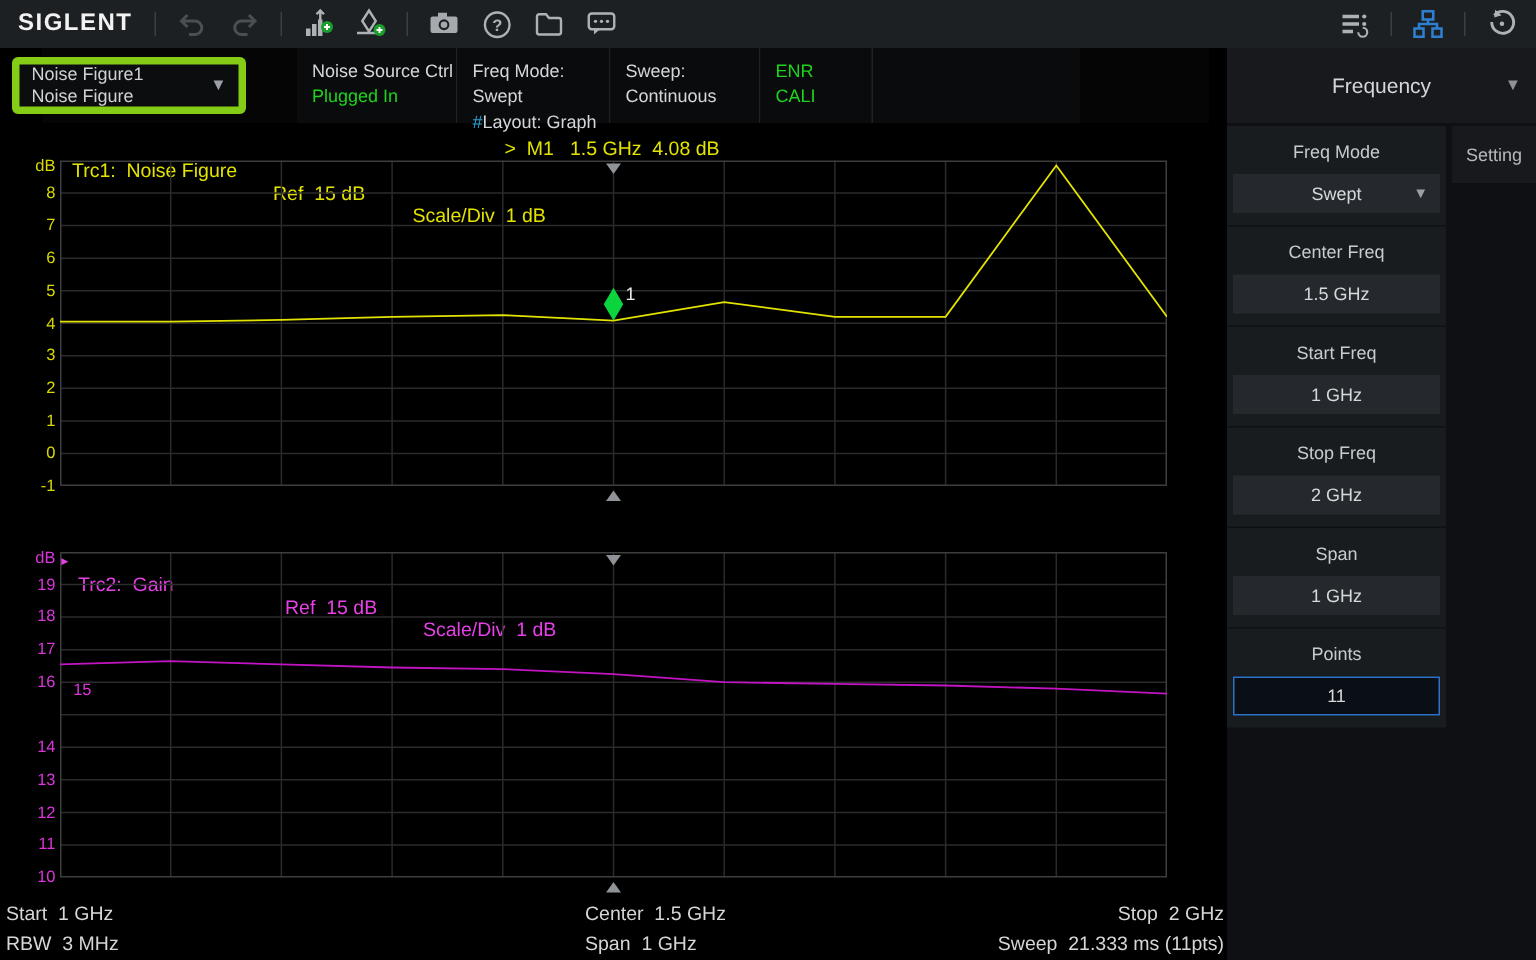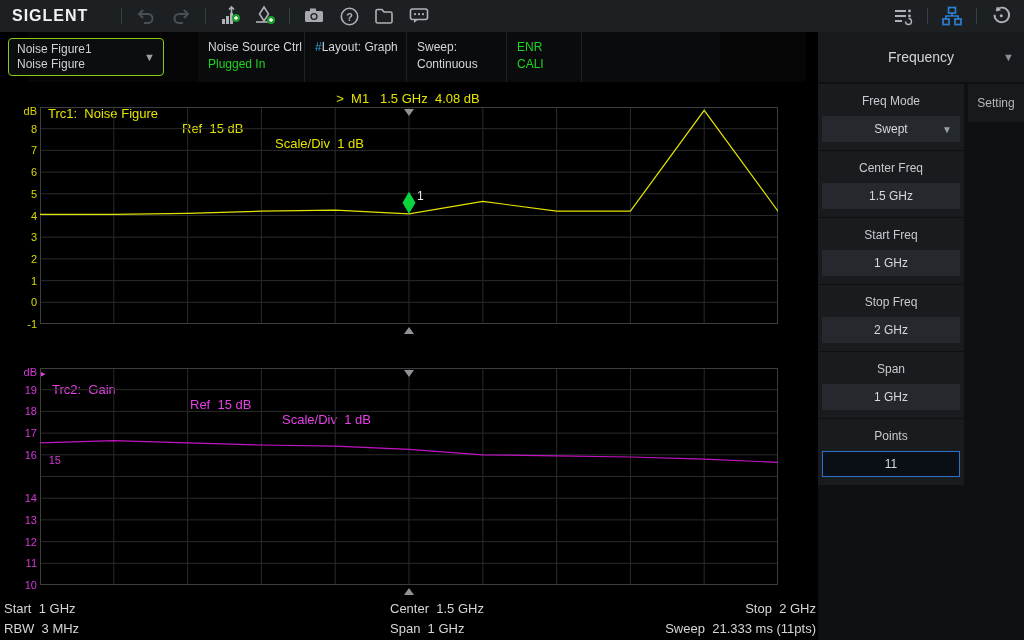--- a/index.html
+++ b/index.html
@@ -1,28 +1,28 @@
 <!DOCTYPE html>
 <html><head>
 <meta charset="utf-8">
 <style>
   html,body{margin:0;padding:0;background:#000;}
   #stage{position:relative;width:1024px;height:640px;background:#000;overflow:hidden;
          font-family:"Liberation Sans", sans-serif;-webkit-font-smoothing:antialiased;}
   
   .toolbar{position:absolute;left:0;top:0;width:1024px;height:32px;background:#1d2023;
            display:flex;align-items:center;gap:13px;padding:0 12px;box-sizing:border-box;}
-  .logo{color:#f2f2f2;font-size:16px;font-weight:bold;letter-spacing:1px;margin-right:20px;}
+  .logo{color:#f2f2f2;font-size:16px;font-weight:bold;letter-spacing:1px;margin-right:2px;}
   .tb-ic{width:22px;height:22px;display:flex;align-items:center;justify-content:center;flex:0 0 auto;}
   .tb-sep{width:1px;height:16px;background:#3a3f43;flex:0 0 auto;}
   .tb-spacer{flex:1;}
   
   .statusbar{position:absolute;left:0;top:32px;width:778px;height:50px;background:#050506;display:flex;margin-left:28px;}
   .meas-box{position:absolute;left:8px;top:6px;width:156px;height:38px;background:#0b0d0e;
-            border:1px solid #84cc16;border-radius:4px;display:flex;align-items:center;box-sizing:border-box;}
+            border:5px solid #84cc16;border-radius:4px;display:flex;align-items:center;box-sizing:border-box;}
   .meas-text{flex:1;padding-left:8px;font-size:12px;line-height:15px;color:#cfd2d5;}
   .meas-caret{color:#9aa0a5;font-size:11px;padding-right:8px;}
   .sb-col{height:50px;box-sizing:border-box;border-right:1px solid #1e2225;background:#0a0b0c;
           padding:7px 0 0 10px;font-size:12px;line-height:17px;color:#d4d7da;}
   .sb-col.first{margin-left:170px;}
   .green{color:#1ed41e;}
   .hash{color:#2f9fd4;}
   
   .trc-head{position:absolute;height:16px;font-size:13px;white-space:pre;}
   .trc-head span{position:absolute;white-space:pre;}
@@ -152,20 +152,21 @@
         </svg>
     </span>
   </div>
 
   <div class="statusbar">
     <div class="sb-col first" style="width:107px;">
       <div>Noise Source Ctrl</div>
       <div class="green">Plugged In</div>
     </div>
     <div class="sb-col" style="width:102px;">
+      <div>Freq Mode: Swept</div>
       <div><span class="hash">#</span><span>Layout: Graph</span></div>
     </div>
     <div class="sb-col" style="width:100px;">
       <div>Sweep: Continuous</div>
     </div>
     <div class="sb-col" style="width:75px;">
       <div class="green">ENR</div>
       <div class="green">CALI</div>
     </div>
     <div class="sb-col" style="width:138px;border-right:none;"></div>

